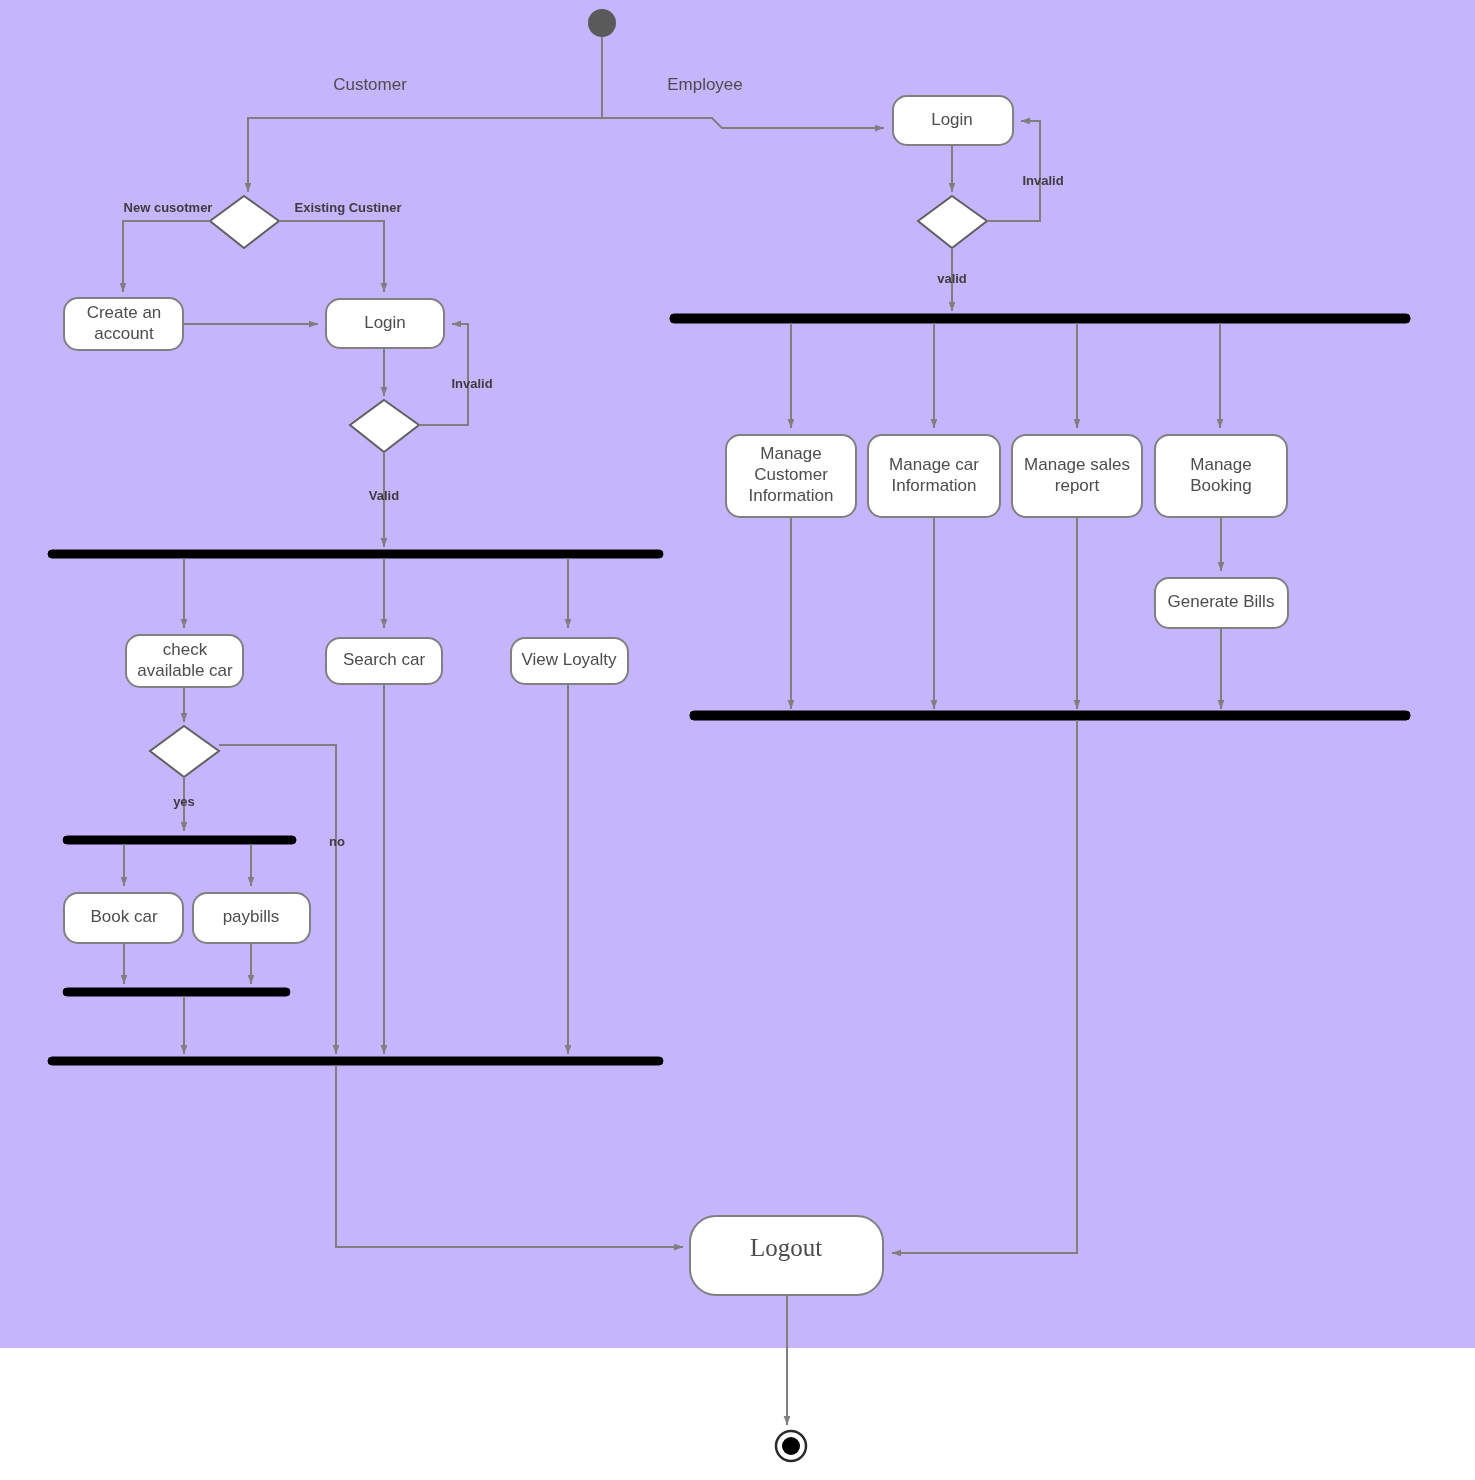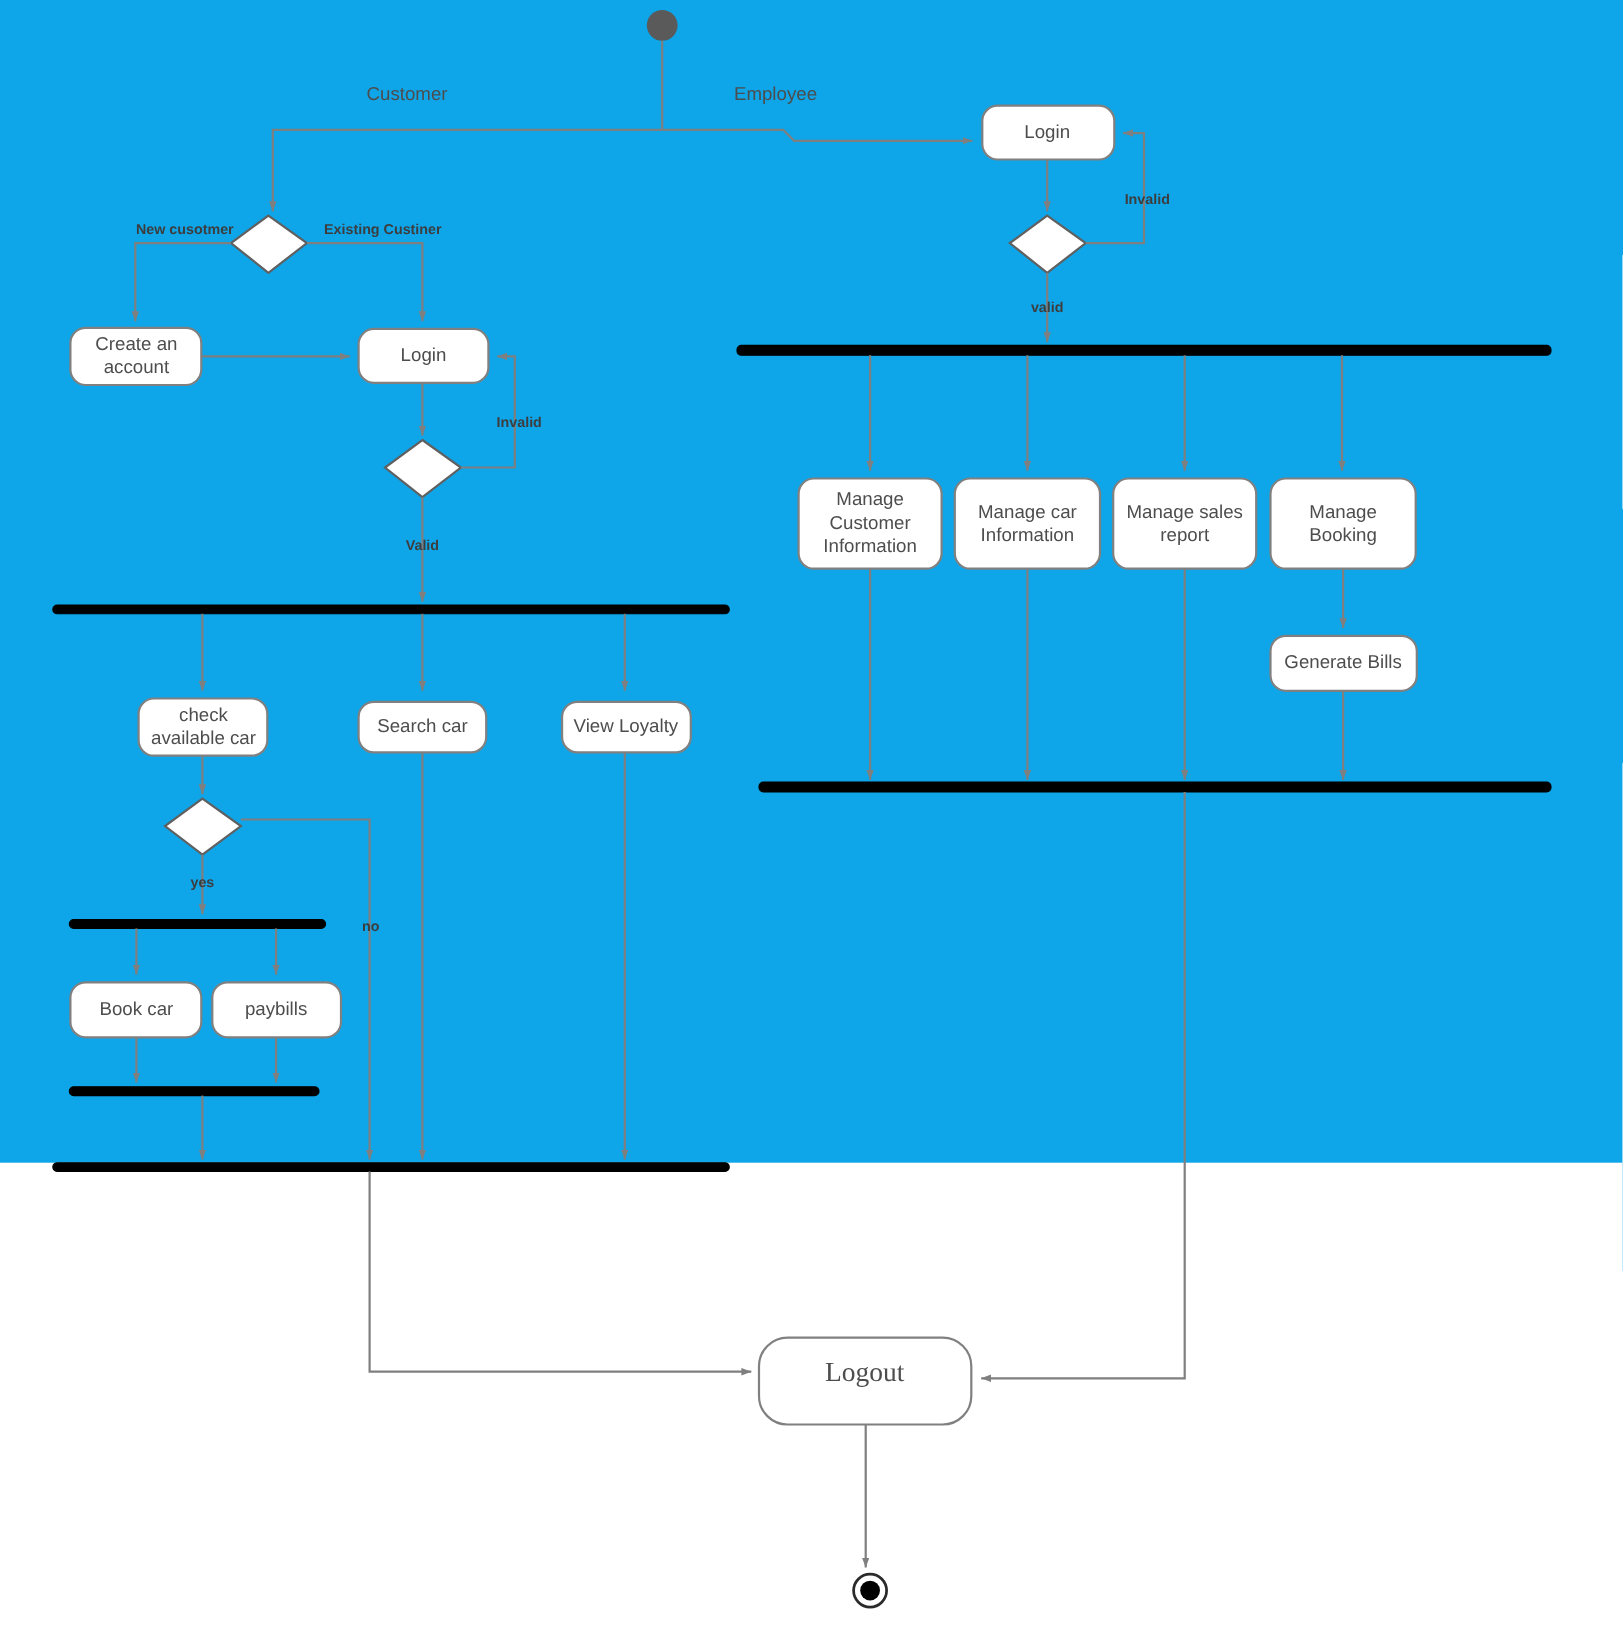--- a/index.html
+++ b/index.html
@@ -9,22 +9,22 @@
   }
   body {
     width: 1475px;
     height: 1480px;
     font-family: "Liberation Sans", sans-serif;
     overflow: hidden;
   }
   #diagram-root {
     position: relative;
     width: 1475px;
-    height: 1057px;
-    background: #0ea5e9;
+    height: 1348px;
+    background: #c4b5fd;
   }
   svg#activity-diagram {
     display: block;
     width: 1475px;
     height: 1480px;
   }
   .edge {
     fill: none;
     stroke: #7f7f7f;
     stroke-width: 2;

